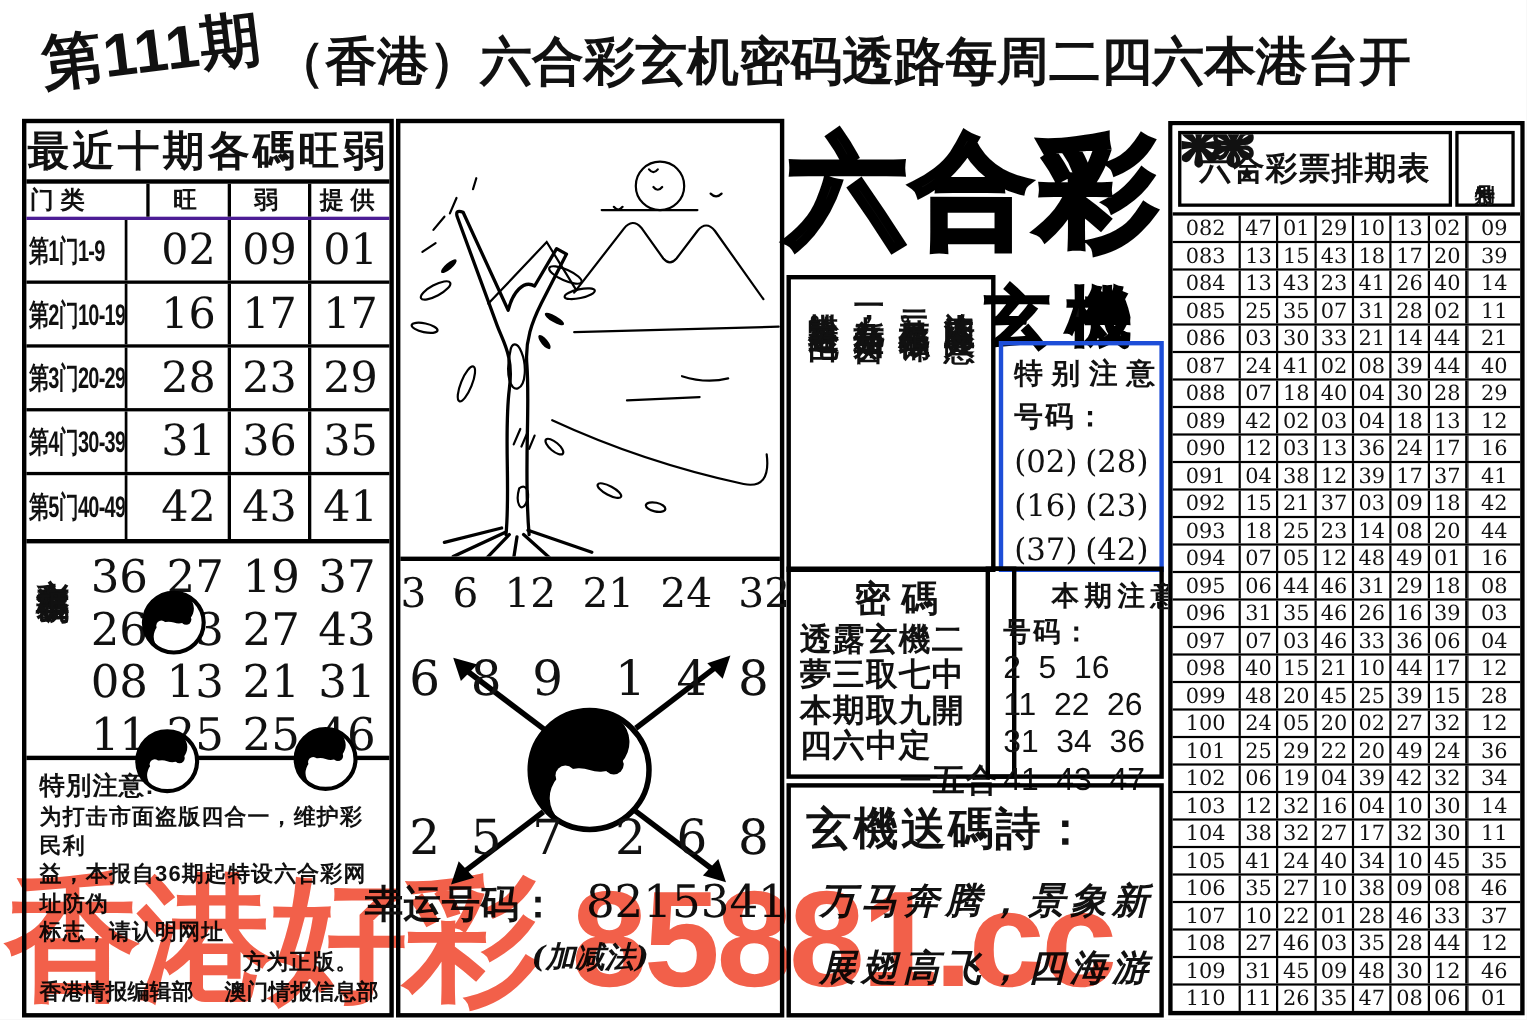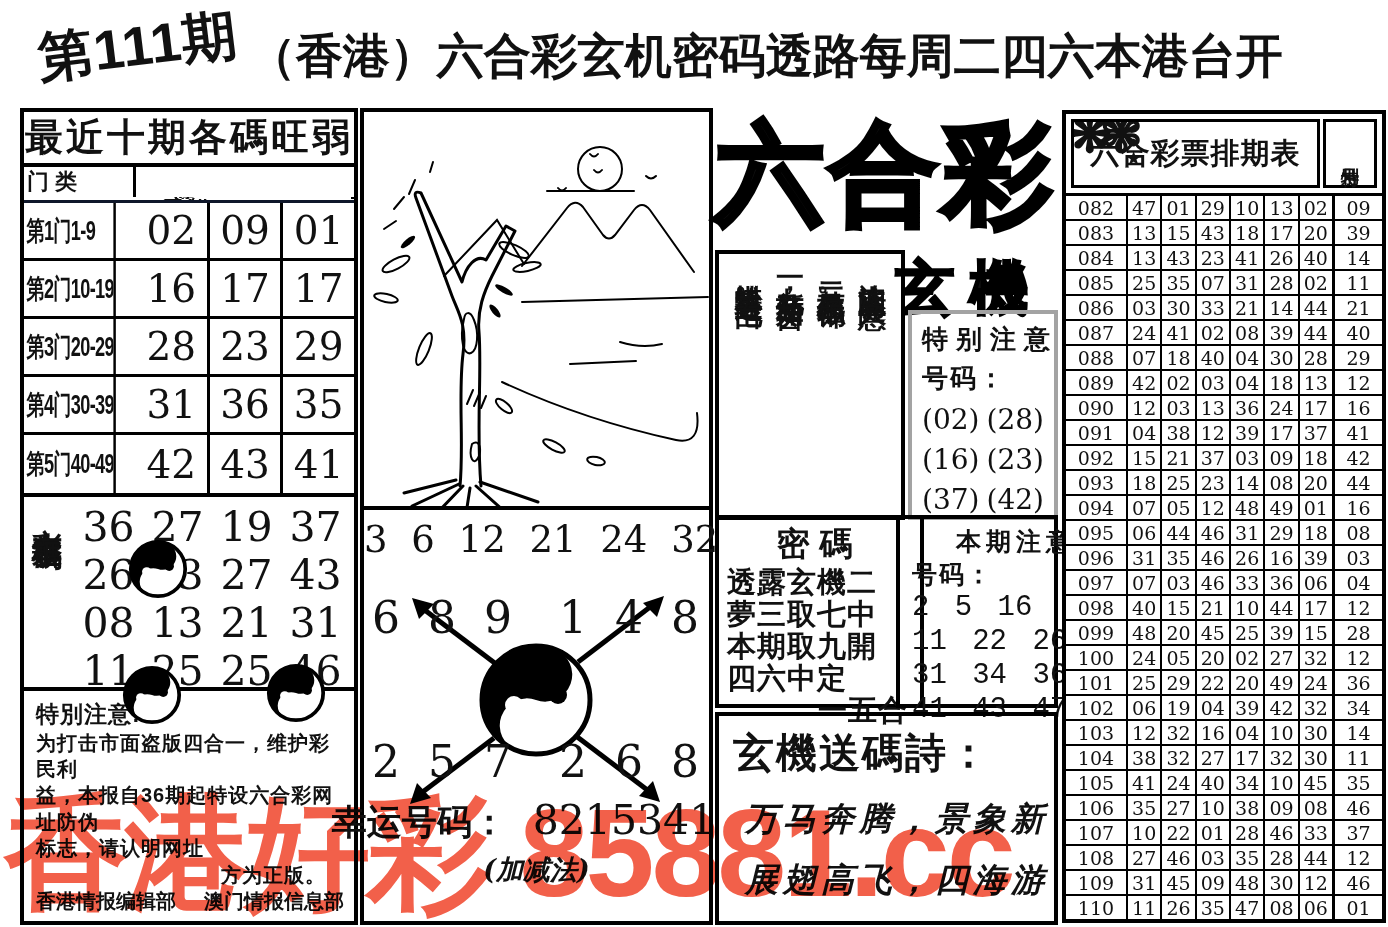--- a/index.html
+++ b/index.html
@@ -7,21 +7,21 @@
   .sheet { position:relative; width:1388px; height:927px; background:#fff; color:#111; overflow:hidden; }
 
   
   .masthead { position:absolute; top:14px; left:38px; width:1330px; display:flex; align-items:flex-end; gap:10px; white-space:nowrap; }
   .issue { font-size:55px; font-weight:900; transform:rotate(-7deg) translateY(-4px); letter-spacing:1px; }
   .masthead-title { font-size:47px; font-weight:900; letter-spacing:0px; }
 
   
   .left-col { position:absolute; left:20px; top:108px; width:338px; height:817px; border:4px solid #000; display:flex; flex-direction:column; background:#fff; }
   .stats-title { height:74px; border-bottom:4px solid #000; display:flex; align-items:center; justify-content:center; font-size:38px; font-weight:900; letter-spacing:3px; }
-  .stats-header { display:flex; height:36px; border-bottom:3px solid #0f172a;flex-direction:column; }
+  .stats-header { display:flex; height:36px; border-bottom:3px solid #4c1d95; }
   .stats-row { display:flex; height:58px; border-bottom:3px solid #000; }
   .stats-row:last-child { border-bottom:0; }
   .stats-cell { border-right:3px solid #000; display:flex; align-items:center; justify-content:center; overflow:hidden; }
   .stats-cell.last { border-right:0; }
   .stats-cell.h { font-size:22px; font-weight:900; letter-spacing:6px; }
   .stats-cell.label { width:112px; flex:none; justify-content:flex-start; padding-left:3px; }
   .stats-cell:not(.label) { flex:1; }
   .stats-row .label { font-size:27px; font-weight:900; white-space:nowrap; transform:scaleX(.82); transform-origin:left center; letter-spacing:-1px; }
   .stats-cell.num { font-family:"DejaVu Serif", serif; font-size:39px; }
 
@@ -53,32 +53,32 @@
   .lucky-label { font-family:"Liberation Sans", sans-serif; font-size:35px; font-weight:900; }
   .lucky-value { font-size:41px; }
   .method { position:absolute; top:342px; left:0; right:0; text-align:center; font-size:27px; font-weight:700; font-style:italic; }
 
   
   .mystic-col { position:absolute; left:715px; top:108px; width:343px; height:817px; background:#fff; }
   .logo-main { position:absolute; top:-6px; left:0; width:100%; text-align:center; font-size:108px; font-weight:900; letter-spacing:6px; -webkit-text-stroke:5px #000; }
   .logo-sub { position:absolute; top:142px; right:14px; font-size:58px; font-weight:900; letter-spacing:16px; -webkit-text-stroke:3px #000; }
   .poem-box { position:absolute; left:0; top:142px; width:190px; height:270px; border:4px solid #000; display:flex; flex-direction:row-reverse; justify-content:space-evenly; padding:8px 2px; }
   .poem-col { writing-mode:vertical-rl; text-orientation:upright; font-size:28px; font-weight:900; letter-spacing:3px; line-height:1; }
-  .special-box { position:absolute; left:193px; top:202px; width:150px; height:210px; border:4px solid #a3a3a3; padding:8px 10px 4px 10px; }
+  .special-box { position:absolute; left:193px; top:202px; width:150px; height:210px; border:4px solid #1d4ed8; padding:8px 10px 4px 10px; }
   .special-title { font-size:26px; font-weight:900; letter-spacing:8px; white-space:nowrap; }
   .special-sub { font-size:26px; font-weight:900; letter-spacing:2px; margin-top:4px; }
   .pair-row { display:flex; justify-content:space-between; font-family:"DejaVu Serif", serif; font-size:28px; margin-top:7px; }
   .password-box { position:absolute; left:0; top:407px; width:209px; height:193px; border:4px solid #000; padding:3px 8px; }
   .password-title { text-align:center; font-size:33px; font-weight:900; letter-spacing:10px; }
   .password-line { font-size:29px; font-weight:900; line-height:1.1; letter-spacing:1px; white-space:nowrap; }
   .password-line.align-right { text-align:right; padding-right:4px; }
   .benqi-box { position:absolute; left:181px; top:407px; width:162px; height:193px; border:4px solid #000; padding:6px 4px 2px 12px; }
   .benqi-title { font-size:25px; font-weight:900; letter-spacing:5px; white-space:nowrap;margin-left:44px; }
   .benqi-sub { font-size:25px; font-weight:900; letter-spacing:2px; }
-  .benqi-row { font-family:Liberation Mono, monospace; font-size:29px; word-spacing:8px; line-height:1.17; white-space:nowrap; }
+  .benqi-row { font-family:Liberation Sans, sans-serif; font-size:29px; word-spacing:8px; line-height:1.17; white-space:nowrap; }
   .song-box { position:absolute; left:0; top:604px; width:343px; height:213px; border:4px solid #000; padding:10px 14px; }
   .song-title { font-size:41px; font-weight:900; letter-spacing:2px; }
   .song-line { font-size:33px; font-weight:700; font-style:italic; font-family:"DejaVu Serif", serif; letter-spacing:5px; word-spacing:16px; margin-top:16px; padding-left:12px; white-space:nowrap; }
 
   
   .sched-col { position:absolute; left:1062px; top:110px; width:324px; height:813px; border:4px solid #000; display:flex; flex-direction:column; background:#fff; }
   .sched-header { height:82px; display:flex; border-bottom:3px solid #000; background:#fff; }
   .sched-title-cell { flex:1; margin:5px 3px 5px 5px; border:3px solid #000; display:flex; align-items:center; justify-content:center; font-size:29px; font-weight:900; letter-spacing:1px; position:relative; white-space:nowrap; overflow:hidden; }
   .ink-flower { position:absolute; left:-6px; top:-14px; font-size:52px; line-height:1; letter-spacing:-12px; }
   .little-star { position:absolute; left:52px; top:26px; font-size:17px; }

